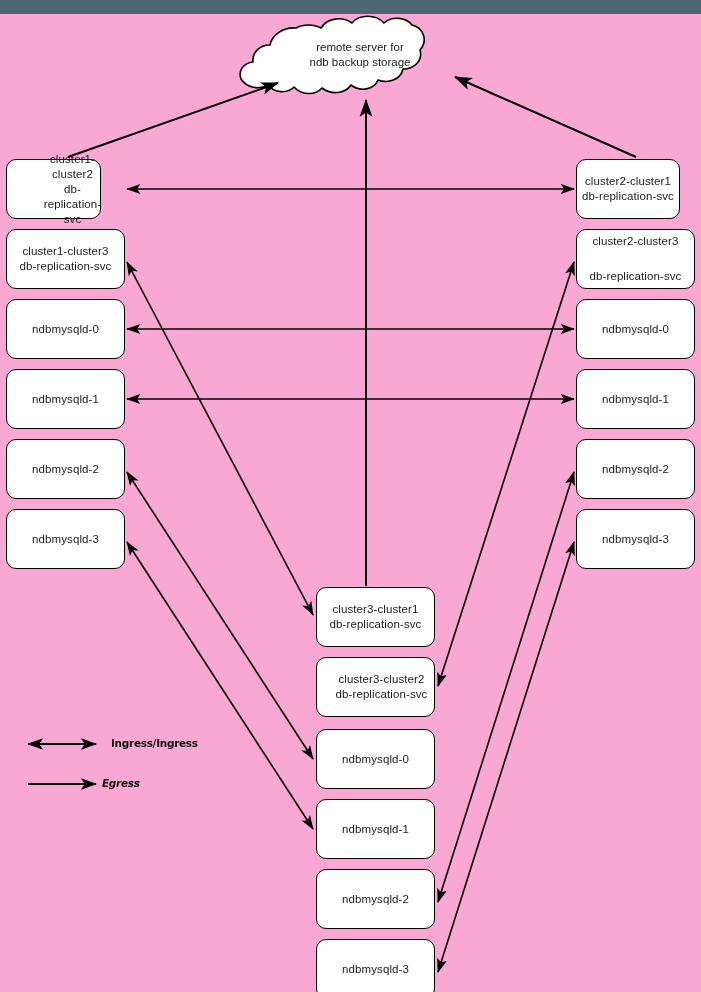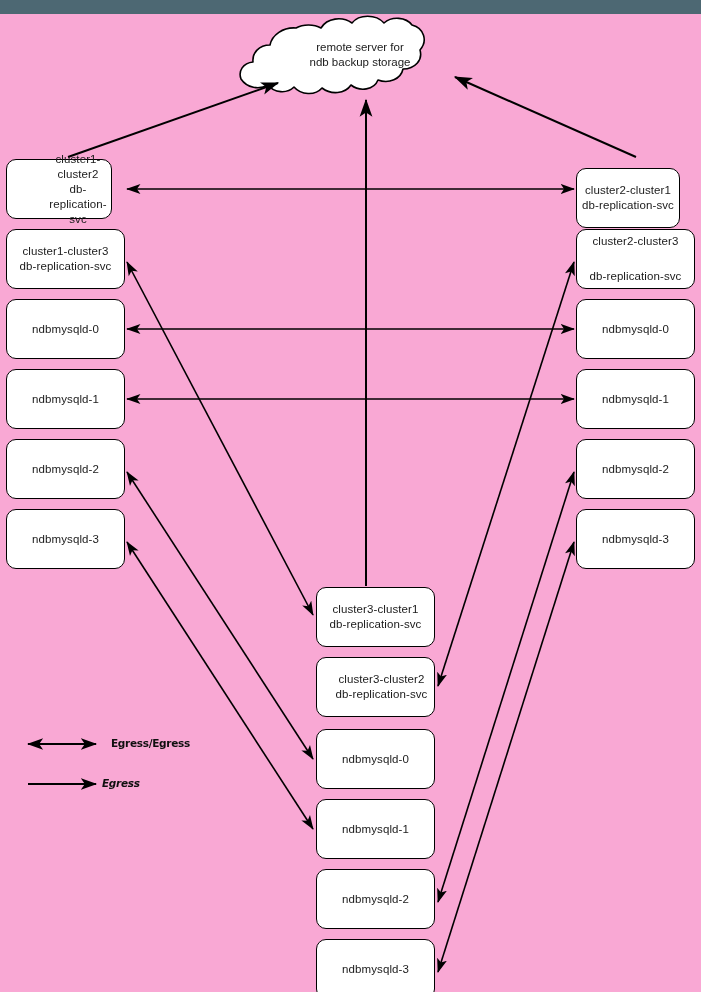--- a/index.html
+++ b/index.html
@@ -116,42 +116,42 @@
 
     <line x1="28" y1="730" x2="96" y2="730" stroke="#000" stroke-width="1.8" marker-start="url(#arrStart)" marker-end="url(#arrEnd)"></line>
     <line x1="28" y1="770" x2="96" y2="770" stroke="#000" stroke-width="1.8" marker-end="url(#arrEnd)"></line>
   </svg>
 
   <div class="cloud-label">
     <span>remote server for</span><br>
     <span>ndb backup storage</span>
   </div>
 
-  <div class="node" style="left:6px; top:145px; width:106px; height:60px;padding-left:38px;">
+  <div class="node" style="left:6px; top:145px; width:95px; height:60px;padding-left:38px;">
     <span>cluster1-cluster2</span>
     <span class="l2">db-replication-svc</span>
   </div>
   <div class="node" style="left:6px; top:215px; width:119px; height:60px;justify-content:center;">
     <span>cluster1-cluster3</span>
     <span class="l2">db-replication-svc</span>
   </div>
   <div class="node" style="left:6px; top:285px; width:119px; height:60px;">
     <span>ndbmysqld-0</span>
   </div>
   <div class="node" style="left:6px; top:355px; width:119px; height:60px;">
     <span>ndbmysqld-1</span>
   </div>
   <div class="node" style="left:6px; top:425px; width:119px; height:60px;">
     <span>ndbmysqld-2</span>
   </div>
   <div class="node" style="left:6px; top:495px; width:119px; height:60px;">
     <span>ndbmysqld-3</span>
   </div>
 
-  <div class="node" style="left:576px; top:154px; width:104px; height:60px;">
+  <div class="node" style="left:576px; top:145px; width:104px; height:60px;">
     <span>cluster2-cluster1</span>
     <span class="l2">db-replication-svc</span>
   </div>
   <div class="node" style="left:576px; top:215px; width:119px; height:60px;gap:20px;">
     <span>cluster2-cluster3</span>
     <span class="l2">db-replication-svc</span>
   </div>
   <div class="node" style="left:576px; top:285px; width:119px; height:60px;">
     <span>ndbmysqld-0</span>
   </div>
@@ -179,16 +179,16 @@
   <div class="node" style="left:316px; top:785px; width:119px; height:60px;">
     <span>ndbmysqld-1</span>
   </div>
   <div class="node" style="left:316px; top:855px; width:119px; height:60px;">
     <span>ndbmysqld-2</span>
   </div>
   <div class="node" style="left:316px; top:925px; width:119px; height:60px;">
     <span>ndbmysqld-3</span>
   </div>
 
-  <div class="legend-text" style="left:111px; top:723px;">Egress/Egress</div>
+  <div class="legend-text" style="left:111px; top:723px;">Ingress/Ingress</div>
   <div class="legend-text" style="left:102px; top:763px;font-style:italic;">Egress</div>
 
 </div>
 
 </body></html>

